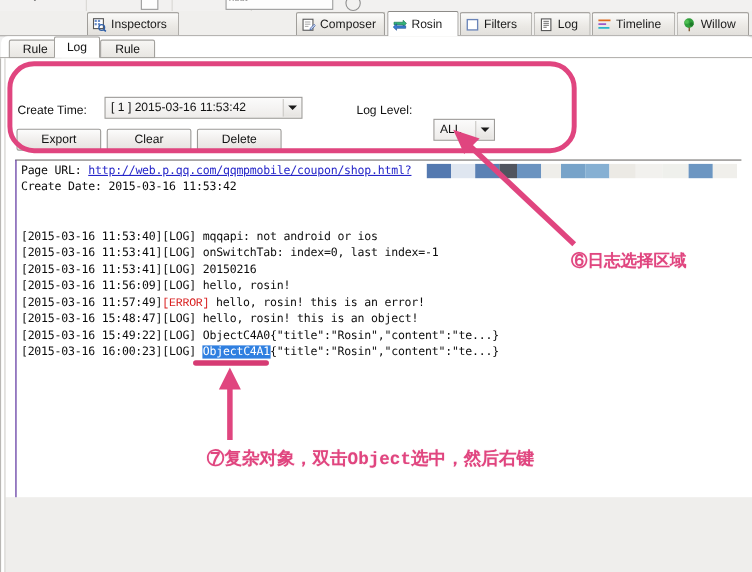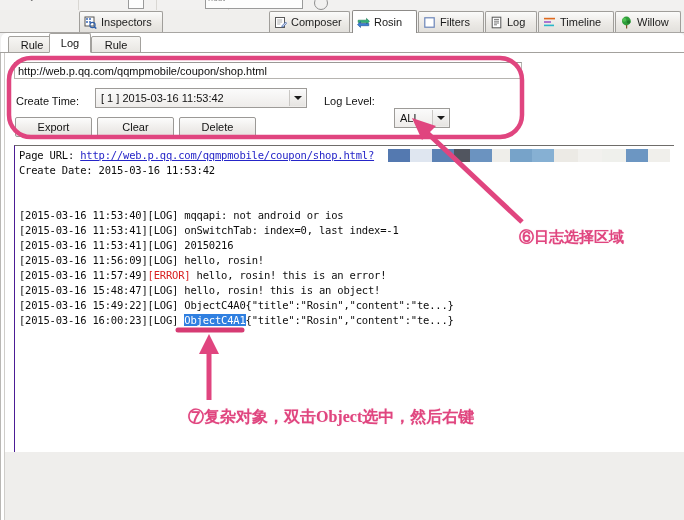--- a/index.html
+++ b/index.html
@@ -164,21 +164,21 @@
     position: absolute; left: 4px; top: 2px; right: 0;
     font-family: "DejaVu Sans Mono", monospace;
     font-size: 10.5px;
     line-height: 15px;
     color: #0c0c0c;
     white-space: pre;
     letter-spacing: -0.2px;
   }
   .logline { height: 15px; white-space: pre; }
   .lnk { color: #2525c8; text-decoration: underline; }
-  .err { color: #d81f1f; }
+  .err { color: #d81f1f; font-family: Liberation Mono, monospace; }
   .sel { background: #2f7fe0; color: #ffffff; }
 
   
   .mosaic { position: absolute; top: 149px; height: 13px; }
 
   
   .watermark {
     position: absolute; left: 196px; top: 225px; width: 300px; height: 92px;
     pointer-events: none;
   }
@@ -195,21 +195,21 @@
     font-family: "Liberation Sans", sans-serif;
     white-space: nowrap;
   }
 
   
   .annot-text {
     position: absolute;
     color: #e0457f;
     font-weight: bold;
     white-space: nowrap;
-    font-family: Liberation Serif, serif;
+    font-family: Liberation Mono, monospace;
     text-shadow: 0 0 1px rgba(224,69,127,0.35);
   }
   .annot-svg { position: absolute; left: 0; top: 0; width: 684px; height: 520px; pointer-events: none; }
 
   
   .frame-left  { position:absolute; left:0; top:53px; width:1px; height:467px; background:#b9b7b4; }
   .frame-left2 { position:absolute; left:4px; top:53px; width:1px; height:467px; background:#cfcdca; }
   .frame-bottomfill { position:absolute; left:5px; top:452px; width:679px; height:68px; background:#efeeec; }
 </style>
 </head>
@@ -321,25 +321,24 @@
       <span>Log</span>
     </div>
     <div class="subtab" style="left:90px;width:50px">
       <span>Rule</span>
     </div>
   </div>
   <div class="subtab-underline"></div>
 
   <div class="panelbody">
 
-    <input class="urlbar" type="text" value="http://web.p.qq.com/qqmpmobile/coupon/shop.html" placeholder="http://" style="">
 
     <span class="lbl" style="left:16px; top:42px;">Create Time:</span>
 
-    <div class="combo" style="left:95px; top:35px; width:212px; height:20px;">
+    <div class="combo" style="left:95px; top:35px; width:180px; height:20px;">
       <span>[ 1 ] 2015-03-16 11:53:42</span>
       <span class="arrowbtn">
           <span class="caret"></span>
         </span>
     </div>
 
     <span class="lbl" style="left:324px; top:42px;">Log Level:</span>
 
     <div class="combo" style="left:394px; top:35px; width:56px; height:20px;margin-top:20px;">
       <span>ALL</span>

